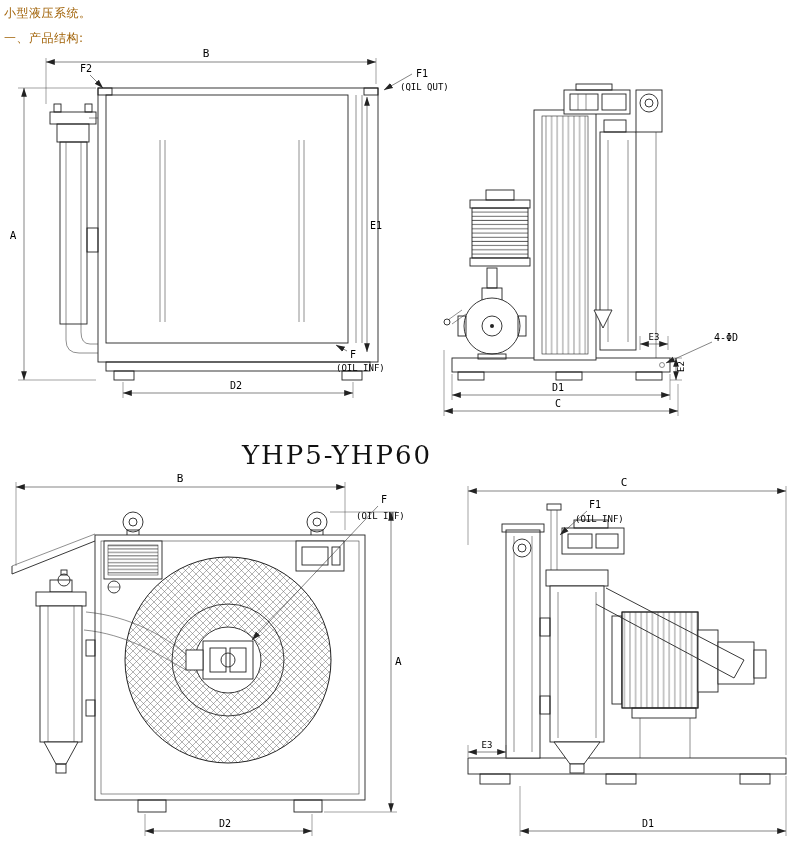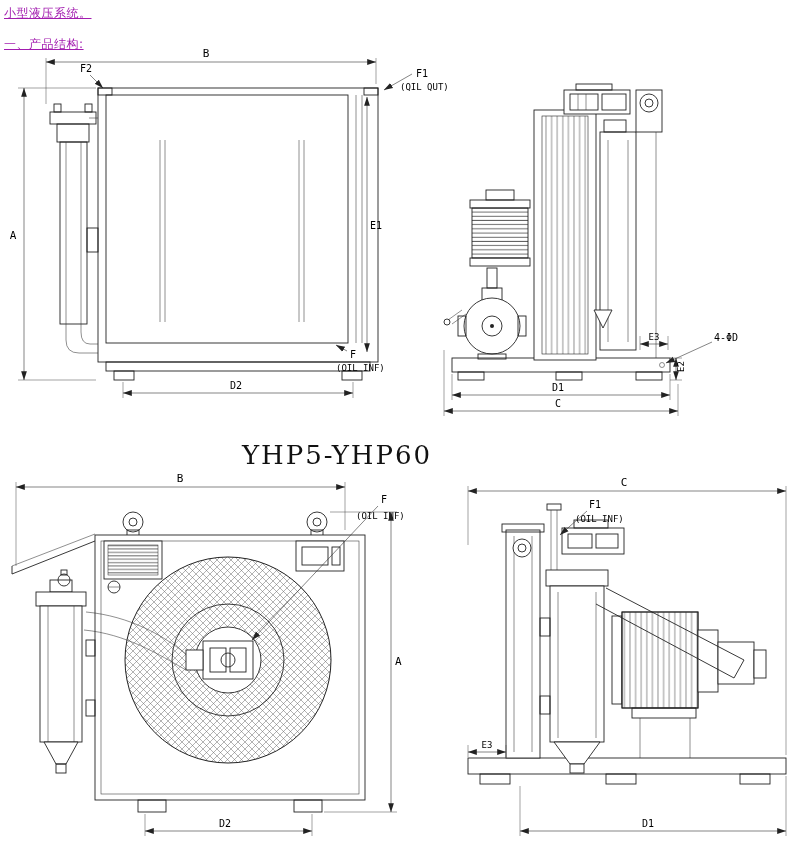--- a/index.html
+++ b/index.html
@@ -1,20 +1,20 @@
 <!DOCTYPE html>
 <html><head>
 <meta charset="utf-8">
 <style>
   html,body{margin:0;padding:0;background:#fff;}
   .page{position:relative;width:805px;height:856px;background:#ffffff;overflow:hidden;
         font-family:"DejaVu Sans",sans-serif;}
-  .hdr{position:absolute;left:4px;font-size:12px;color:#a21caf;letter-spacing:0.5px;text-decoration:underline;}
+  .hdr{position:absolute;left:4px;font-size:12px;color:#a16207;letter-spacing:0.5px;}
   .hdr1{top:5px;}
-  .hdr2{top:36px;}
+  .hdr2{top:30px;}
   svg{position:absolute;top:0;left:0;}
   .ln{fill:none;stroke:#222;stroke-width:0.9;}
   .fw{fill:#fff;stroke:#222;stroke-width:0.9;}
   .thin{fill:none;stroke:#333;stroke-width:0.55;}
   .dim{fill:none;stroke:#333;stroke-width:0.6;}
   .ext{fill:none;stroke:#444;stroke-width:0.5;}
   .txt{font-family:"DejaVu Sans Mono","Liberation Mono",monospace;font-size:11px;fill:#000;}
   .t10{font-size:10px;}
   .t9{font-size:9px;}
   .title{font-family:"DejaVu Serif","Liberation Serif",serif;font-size:26px;letter-spacing:2px;fill:#111;}

